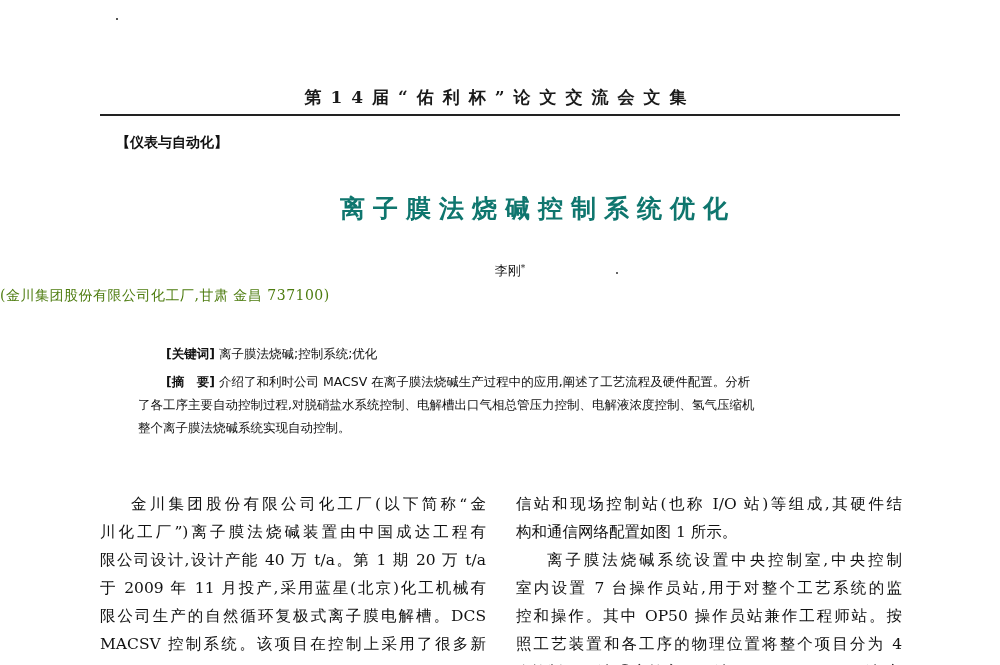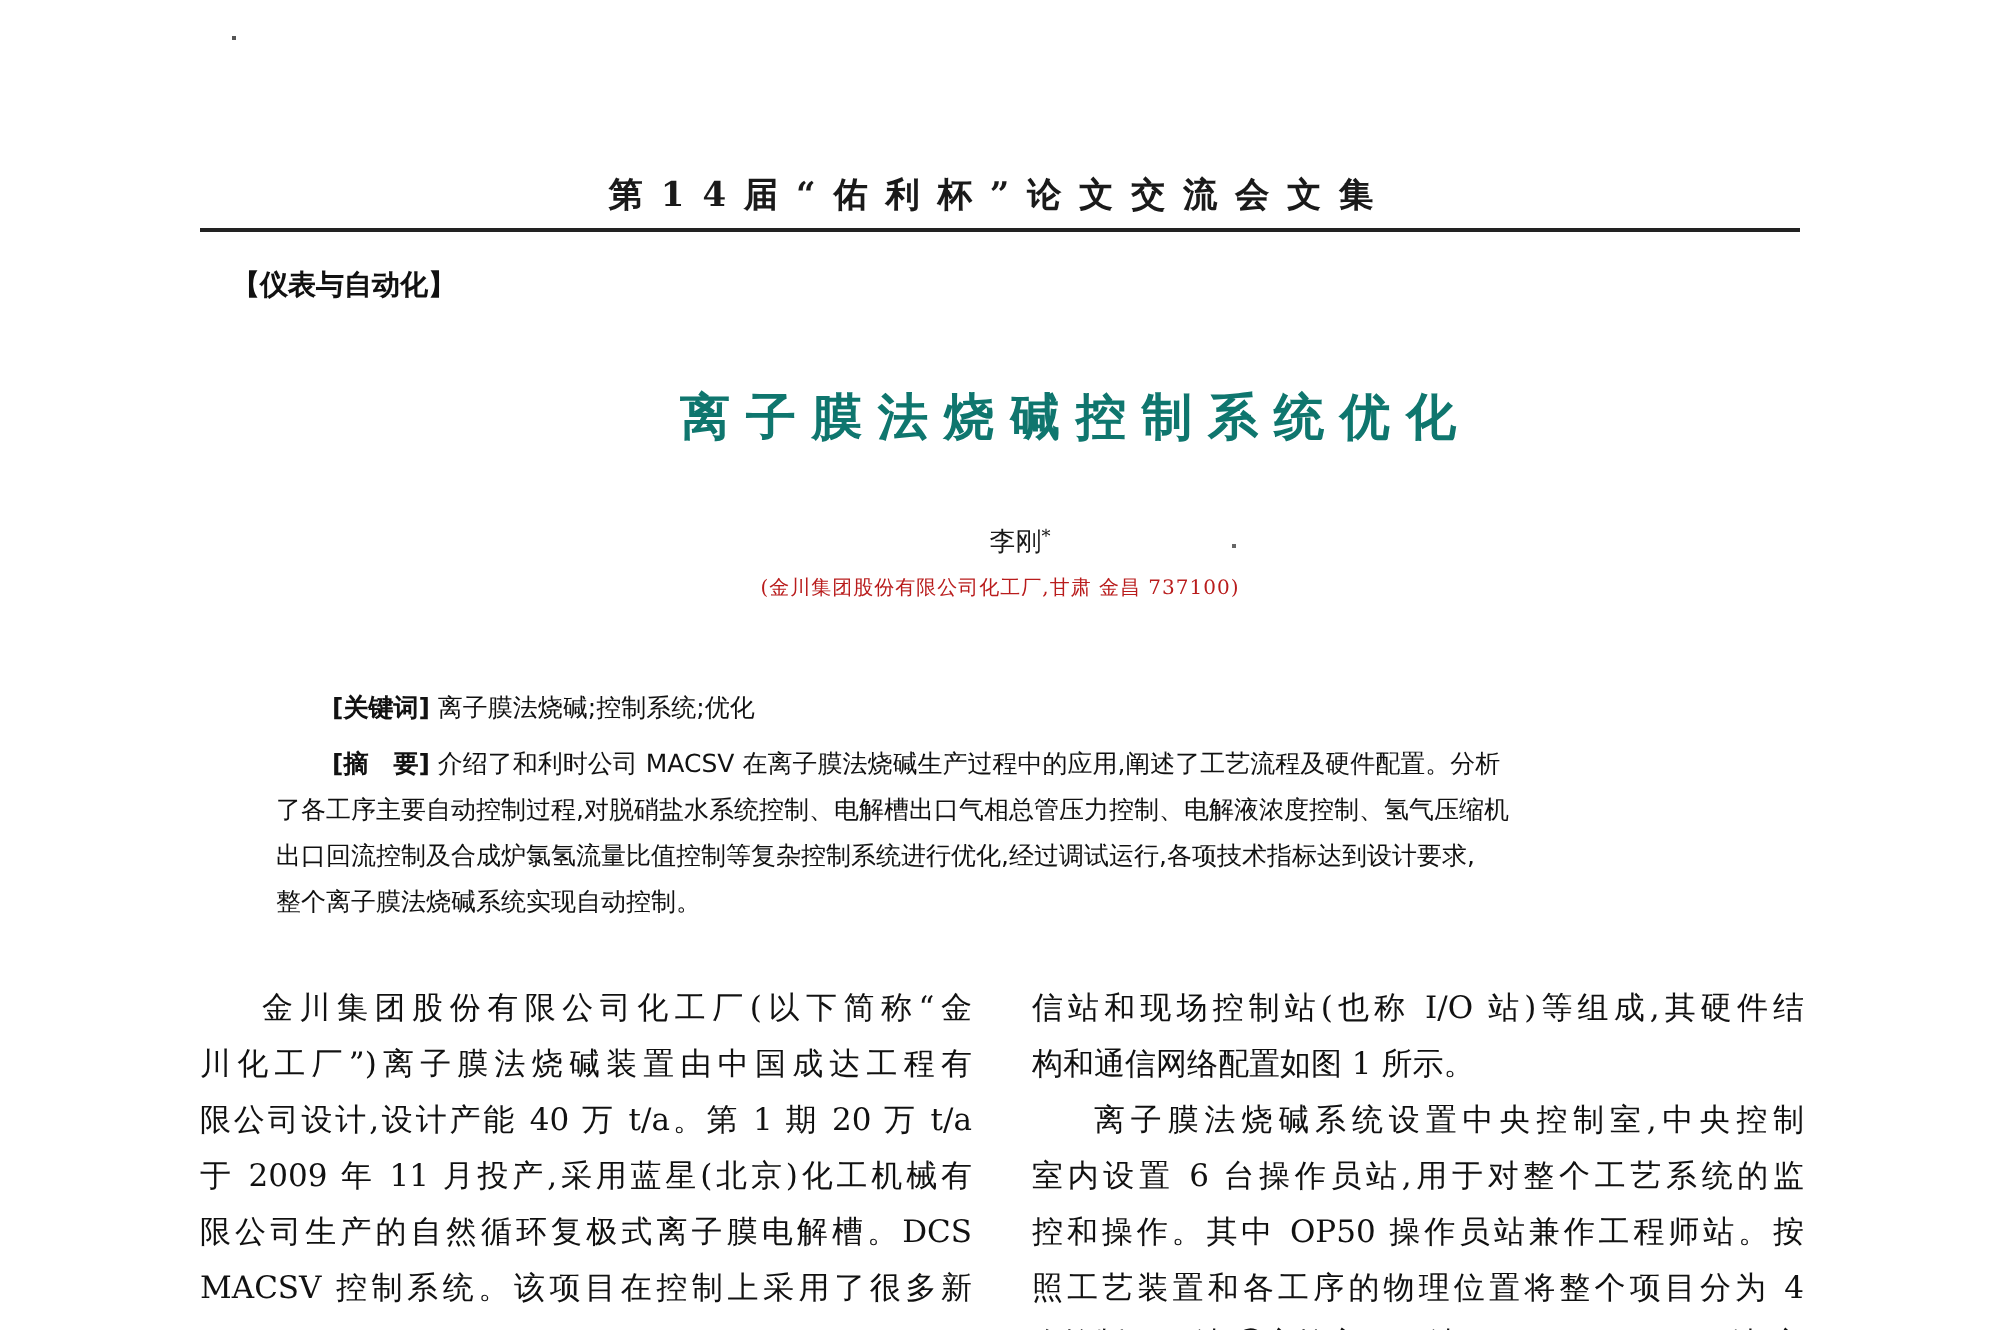--- a/index.html
+++ b/index.html
@@ -31,22 +31,22 @@
       font-family: "DejaVu Serif", serif; font-weight: bold; font-size: 25px;
       letter-spacing: 8px; color: #0f766e; margin-left: 38px;
     }
 
     .author {
       position: absolute; top: 262px; left: 0; width: 1000px; text-align: center;
       font-size: 13px; color: #1a1a1a; padding-left: 20px;
     }
     .author sup { font-size: 9px; vertical-align: 4px; }
     .affiliation {
-      position: absolute; top: 287px; left: 0; width: 1000px; text-align: center;
-      font-size: 10px; color: #b91c1c; letter-spacing: 0.5px;
+      position: absolute; top: 287px; left: 0; width: 1000px; text-align: left;
+      font-size: 14px; color: #4d7c0f; letter-spacing: 0.5px;
     }
     .dot-mark { position: absolute; left: 616px; top: 272px; width: 2px; height: 2px; background: #666; }
 
     .keywords {
       position: absolute; top: 346px; left: 166px;
       font-family: "DejaVu Sans", sans-serif; font-size: 12.5px; color: #111;
     }
     .kw-label { font-weight: bold; }
 
     .abstract {
@@ -89,35 +89,34 @@
   <div class="affiliation">(金川集团股份有限公司化工厂,甘肃 金昌 737100)</div>
 
   <div class="keywords">
     <span class="kw-label">[关键词]</span>
     <span>离子膜法烧碱;控制系统;优化</span>
   </div>
 
   <div class="abstract">
     <span class="line first"><span class="abs-label">[摘　要]</span> <span>介绍了和利时公司 MACSV 在离子膜法烧碱生产过程中的应用,阐述了工艺流程及硬件配置。分析</span></span>
     <span class="line">了各工序主要自动控制过程,对脱硝盐水系统控制、电解槽出口气相总管压力控制、电解液浓度控制、氢气压缩机</span>
-    <span class="line">出口回流控制及合成炉氯氢流量比值控制等复杂控制系统进行优化,经过调试运行,各项技术指标达到设计要求,</span>
     <span class="line">整个离子膜法烧碱系统实现自动控制。</span>
   </div>
 
   <div class="col col-left">
     <span class="line indent">金川集团股份有限公司化工厂(以下简称“金</span>
     <span class="line">川化工厂”)离子膜法烧碱装置由中国成达工程有</span>
     <span class="line">限公司设计,设计产能 40 万 t/a。第 1 期 20 万 t/a</span>
     <span class="line">于 2009 年 11 月投产,采用蓝星(北京)化工机械有</span>
     <span class="line">限公司生产的自然循环复极式离子膜电解槽。DCS</span>
     <span class="line">MACSV 控制系统。该项目在控制上采用了很多新</span>
   </div>
 
   <div class="col col-right">
     <span class="line">信站和现场控制站(也称 I/O 站)等组成,其硬件结</span>
     <span class="line last">构和通信网络配置如图 1 所示。</span>
     <span class="line indent">离子膜法烧碱系统设置中央控制室,中央控制</span>
-    <span class="line">室内设置 6 台操作员站,用于对整个工艺系统的监</span>
+    <span class="line">室内设置 7 台操作员站,用于对整个工艺系统的监</span>
     <span class="line">控和操作。其中 OP50 操作员站兼作工程师站。按</span>
     <span class="line">照工艺装置和各工序的物理位置将整个项目分为 4</span>
     <span class="line">个控制 I/O 站:①主控室 I/O 站(10#、11#、12#站)主</span>
   </div>
 </div>
 
 </body></html>

